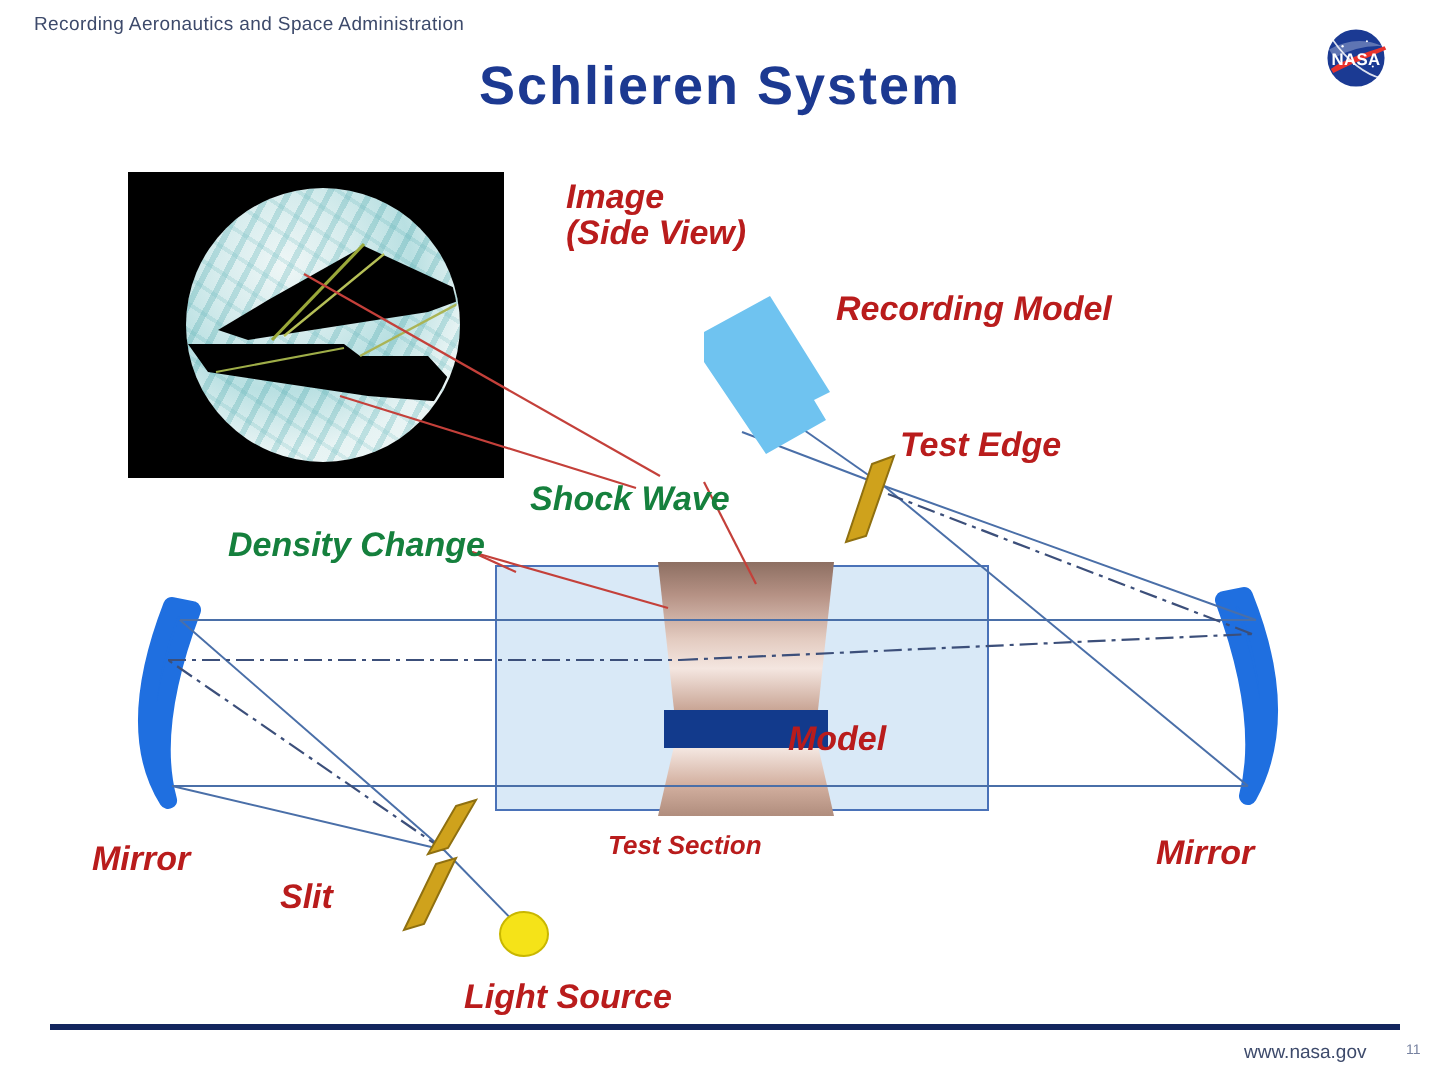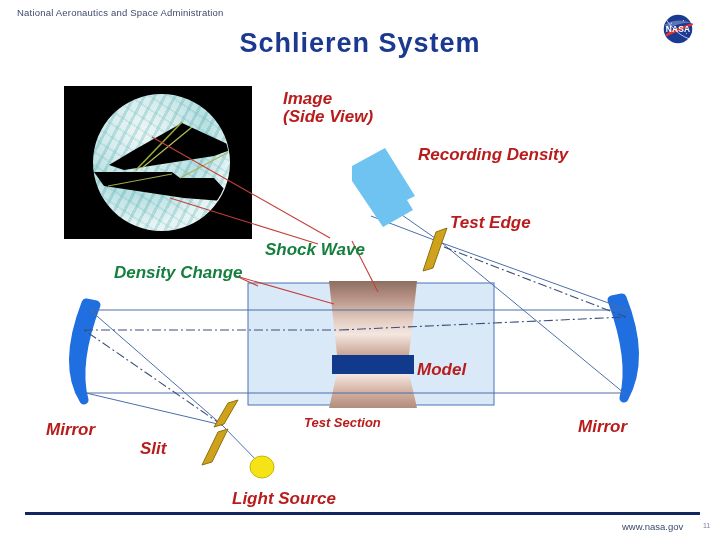--- a/index.html
+++ b/index.html
@@ -53,21 +53,21 @@
     position:absolute;
     font-weight:bold;font-style:italic;
     color:#b91c1c;white-space:nowrap;line-height:1.08;
   }
   .lbl.red{color:#15803d;}
   .lbl-image{left:283px;top:90px;font-size:17px;}
   .lbl-rec{left:418px;top:146px;font-size:17px;}
   .lbl-knife{left:450px;top:214px;font-size:17px;}
   .lbl-shock{left:265px;top:241px;font-size:17px;}
   .lbl-density{left:71px;top:264px;font-size:17px;margin-left:43px;}
-  .lbl-model{left:417px;top:361px;font-size:17px;}
+  .lbl-model{left:394px;top:361px;font-size:17px;}
   .lbl-test{left:304px;top:416px;font-size:13px;text-align:center;}
   .lbl-mirror-l{left:46px;top:421px;font-size:17px;}
   .lbl-mirror-r{left:578px;top:418px;font-size:17px;}
   .lbl-slit{left:140px;top:440px;font-size:17px;}
   .lbl-light{left:232px;top:490px;font-size:17px;}
 
   
   .footer-rule{
     position:absolute;left:25px;top:512px;width:675px;height:3px;
     background:#13265e;
@@ -79,21 +79,21 @@
   .page-num{
     position:absolute;left:703px;top:522px;
     font-size:7px;color:#7782a0;
   }
 </style>
 </head>
 <body>
 
 <div id="slide">
 
-  <div class="org-line">National Aeronautics and Space Administration</div>
+  <div class="org-line">Recording Aeronautics and Space Administration</div>
 
   <div class="nasa-logo">
     <svg viewBox="0 0 100 100" width="52" height="42">
       <circle cx="50" cy="50" r="34" fill="#1b3a93"></circle>
       <path d="M18 40 Q50 22 82 36 Q54 34 24 50 Z" fill="#ffffff" opacity=".30"></path>
       <path d="M20 63 C38 50 62 44 84 36 L86 40 C64 50 42 58 23 68 Z" fill="#e8322c"></path>
       <path d="M22 28 C40 54 62 70 80 74" stroke="#ffffff" stroke-width="2" fill="none" opacity=".85"></path>
       <circle cx="34" cy="36" r="1.4" fill="#ffffff"></circle>
       <circle cx="63" cy="30" r="1.2" fill="#ffffff"></circle>
       <circle cx="70" cy="60" r="1.2" fill="#ffffff"></circle>
@@ -214,21 +214,21 @@
       <line x1="236" y1="276" x2="334" y2="304"></line>
       <line x1="236" y1="276" x2="258" y2="286"></line>
     </g>
   </svg>
 
   <div class="lbl lbl-image">
     <span>Image</span><br>
     <span>(Side View)</span>
   </div>
 
-  <div class="lbl lbl-rec">Recording Density</div>
+  <div class="lbl lbl-rec">Recording Model</div>
 
   <div class="lbl lbl-knife">Test  Edge</div>
 
   <div class="lbl red lbl-shock">Shock  Wave</div>
 
   <div class="lbl red lbl-density">Density  Change</div>
 
   <div class="lbl lbl-model">Model</div>
 
   <div class="lbl lbl-test">

